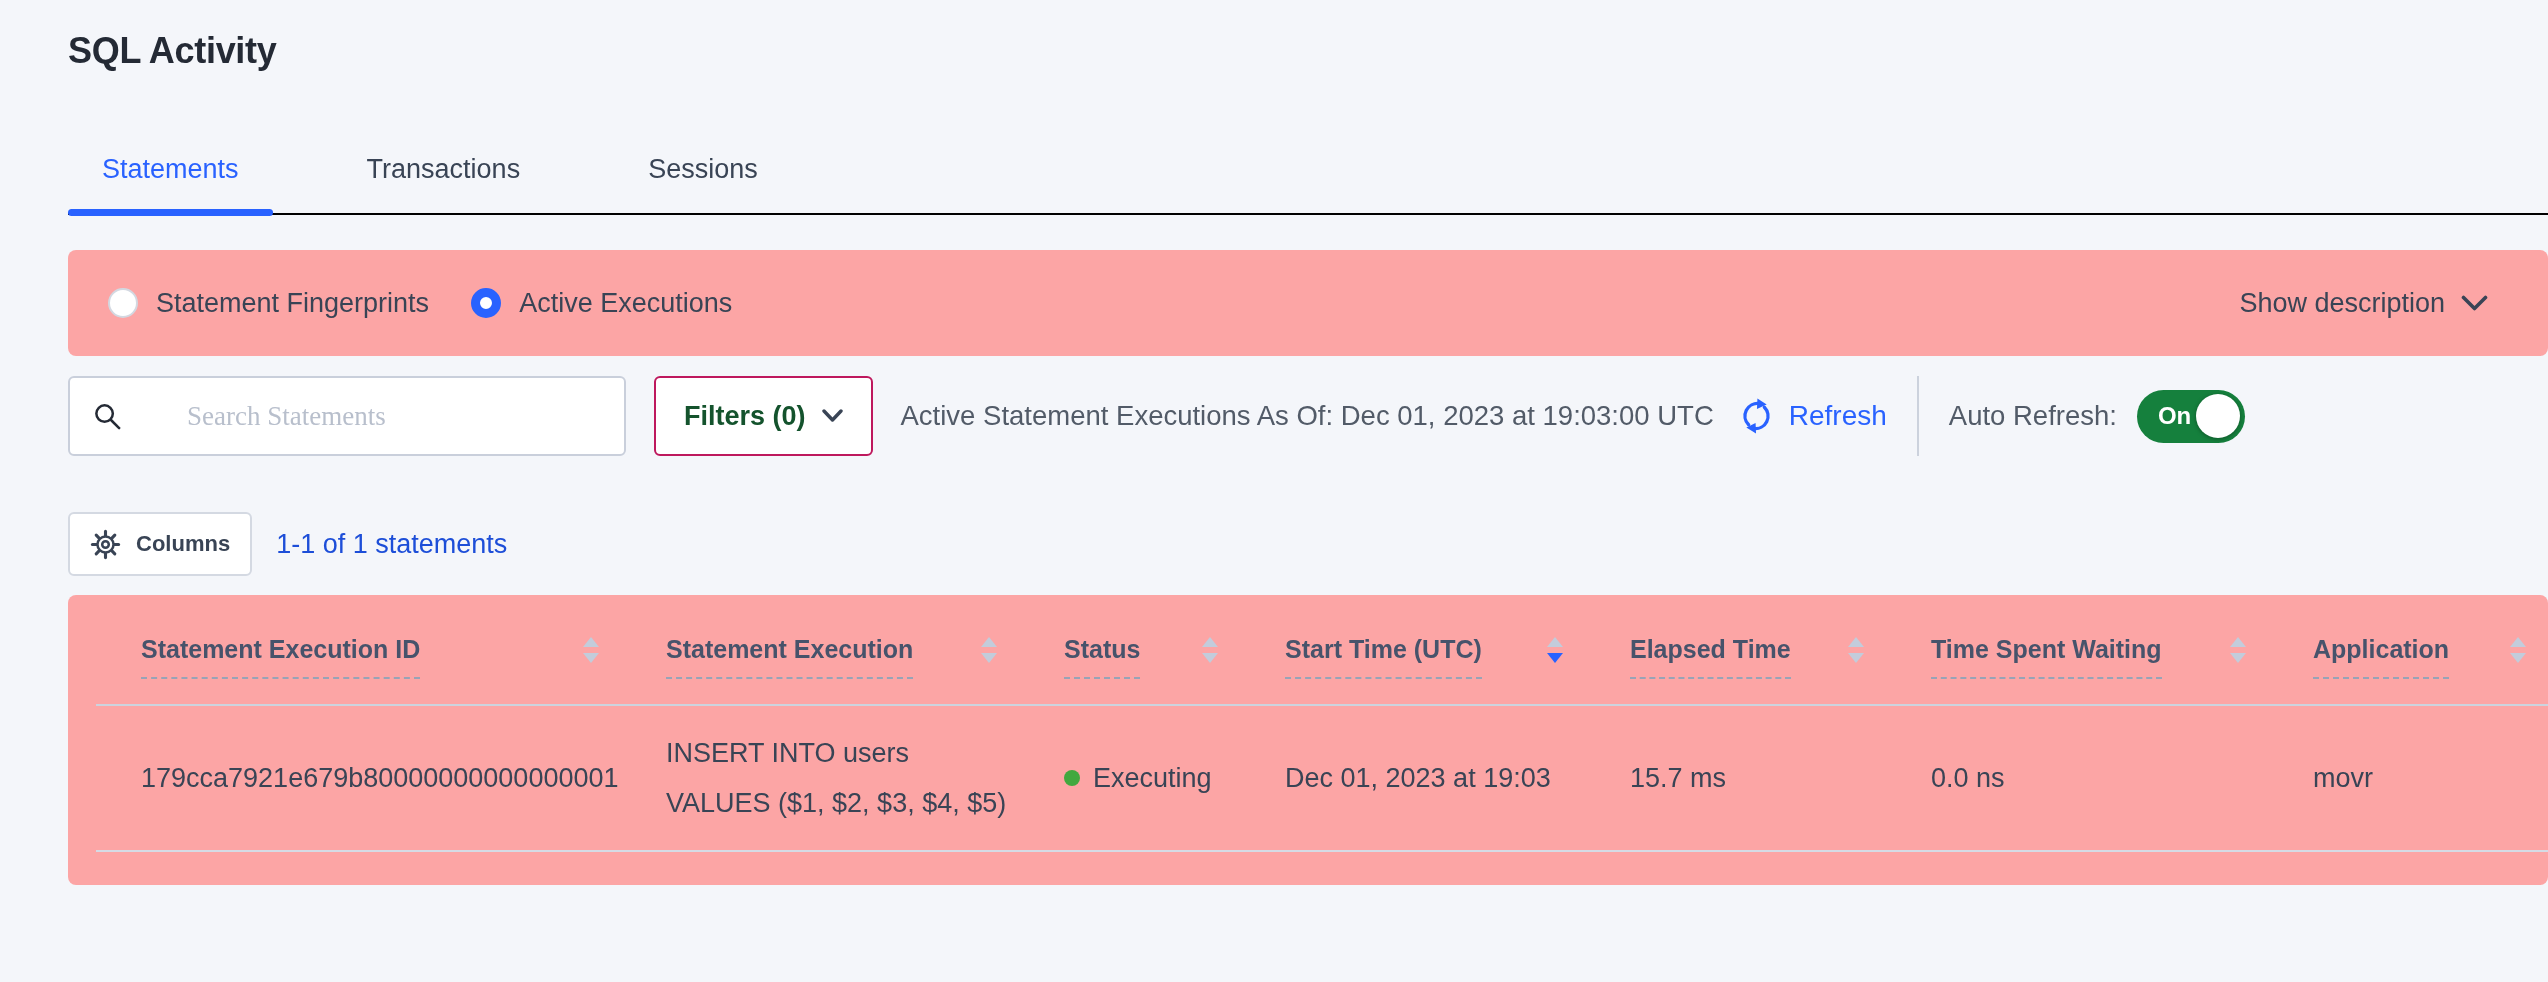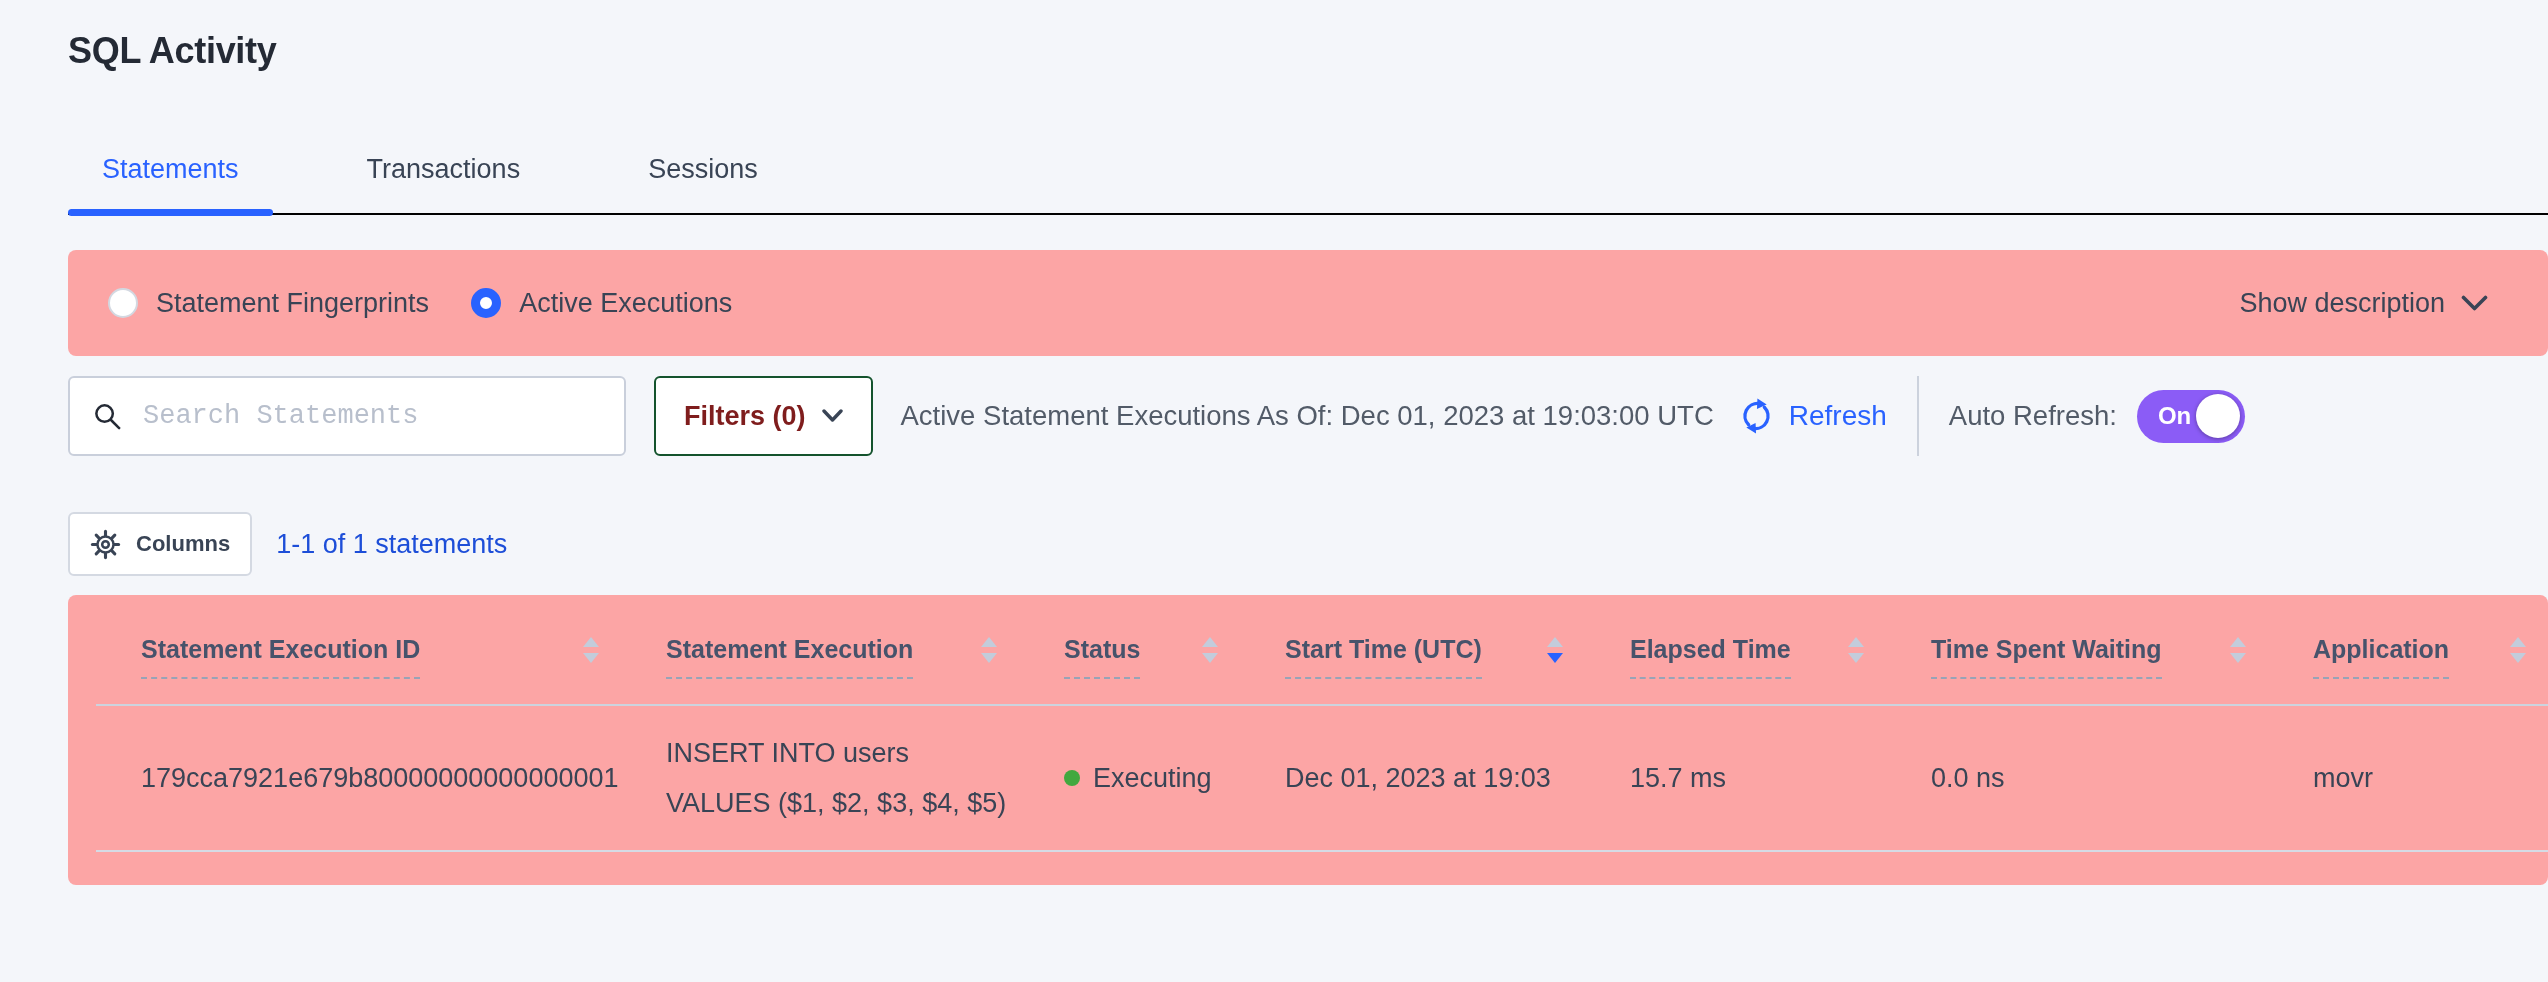--- a/index.html
+++ b/index.html
@@ -28,30 +28,30 @@
   .radio-circle.checked{border:9.5px solid #2962ff;}
   .radio-label{font-size:27px;color:#394455;}
   .show-desc{margin-left:auto;display:flex;align-items:center;gap:16px;font-size:27px;color:#394455;cursor:pointer;}
   .show-desc svg{display:block;}
 
   
   .filter-row{position:absolute;left:68px;right:0;top:376px;height:80px;display:flex;align-items:center;}
   .search-box{width:558px;height:80px;box-sizing:border-box;border:2px solid #c9cfdb;border-radius:6px;
               background:#fff;display:flex;align-items:center;padding:0 22px;gap:18px;}
   .search-box input{flex:1;border:none;outline:none;font-size:27px;color:#7f1d1d;background:transparent;
-                    font-family:Liberation Mono, monospace;min-width:0;}
+                    font-family:Liberation Serif, serif;min-width:0;margin-left:44px;}
   .search-box input::placeholder{color:#b8bfcc;}
-  .filters-btn{margin-left:28px;height:80px;box-sizing:border-box;border:2px solid #14532d;border-radius:6px;
+  .filters-btn{margin-left:28px;height:80px;box-sizing:border-box;border:2px solid #be185d;border-radius:6px;
                background:#fff;display:flex;align-items:center;gap:16px;padding:0 28px;font-size:27px;
-               font-weight:700;color:#7f1d1d;cursor:pointer;font-family:inherit;}
+               font-weight:700;color:#14532d;cursor:pointer;font-family:inherit;}
   .asof{margin-left:28px;font-size:27.5px;color:#525b68;text-align:center;}
   .refresh{margin-left:24px;display:flex;align-items:center;gap:14px;color:#2962ff;font-size:28px;cursor:pointer;}
   .vdivider{width:2px;height:80px;background:#ccd2dd;margin:0 30px;}
   .auto-label{font-size:27.5px;color:#525b68;}
-  .toggle{position:relative;margin-left:20px;width:108px;height:53px;background:#8b5cf6;border-radius:27px;cursor:pointer;flex:none;text-decoration:underline;}
+  .toggle{position:relative;margin-left:20px;width:108px;height:53px;background:#15803d;border-radius:27px;cursor:pointer;flex:none;text-decoration:underline;}
   .toggle-text{position:absolute;left:21px;top:50%;transform:translateY(-50%);color:#fff;font-size:24px;font-weight:700;}
   .toggle-knob{position:absolute;right:5px;top:4.5px;width:44px;height:44px;border-radius:50%;background:#fff;
                box-shadow:0 1px 4px rgba(0,0,0,.35);}
 
   
   .columns-row{position:absolute;left:68px;right:0;top:512px;height:64px;display:flex;align-items:center;}
   .columns-btn{height:64px;box-sizing:border-box;border:2px solid #d4d9e2;border-radius:6px;background:#fff;
                display:flex;align-items:center;gap:15px;padding:0 20px;font-size:22px;font-weight:700;
                color:#394455;cursor:pointer;font-family:inherit;}
   .count{margin-left:24px;font-size:27px;color:#1d4ed8;}

